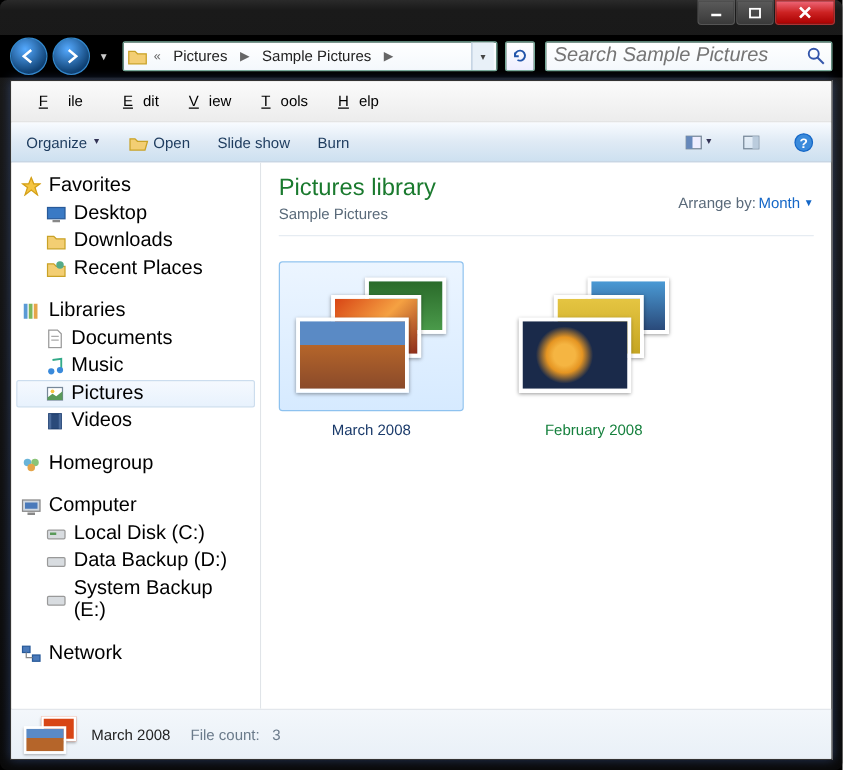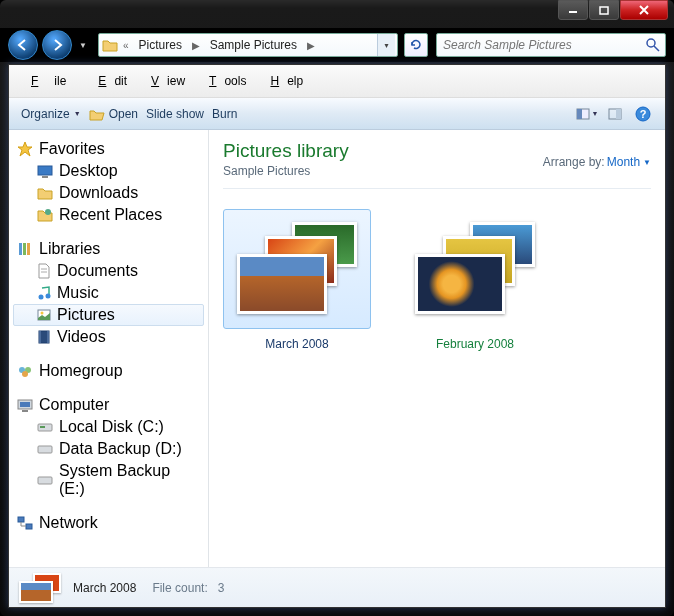--- a/index.html
+++ b/index.html
@@ -124,21 +124,21 @@
   border-radius: 2px;
   margin-left: 4px;
   position: relative;
 }
 .search input {
   border: none;
   background: transparent;
   width: 100%;
   height: 100%;
   padding: 0 24px 0 6px;
-  font-size: 12px;
+  font-size: 16px;
   font-style: italic;
   color: #888;
   outline: none;
 }
 .search .mag {
   position: absolute;
   right: 4px; top: 3px;
   color: #35a;
 }
 .client {
@@ -165,20 +165,21 @@
   padding: 2px 8px;
 }
 .menubar .u { text-decoration: underline; }
 .toolbar {
   height: 32px;
   background: linear-gradient(to bottom, #f8fbff, #dfeaf5 50%, #cde0f0);
   border-bottom: 1px solid #bcd;
   display: flex;
   align-items: center;
   padding: 0 8px;
+  gap: 14px;
 }
 .toolbar .tb {
   display: flex; align-items: center; gap: 4px;
   color: #1d3b5e;
   padding: 2px 4px;
 }
 .toolbar .tb .dd { font-size: 7px; color: #335; }
 .toolbar .spacer { flex: 1; }
 .toolbar .icbtn {
   width: 28px; height: 22px;

